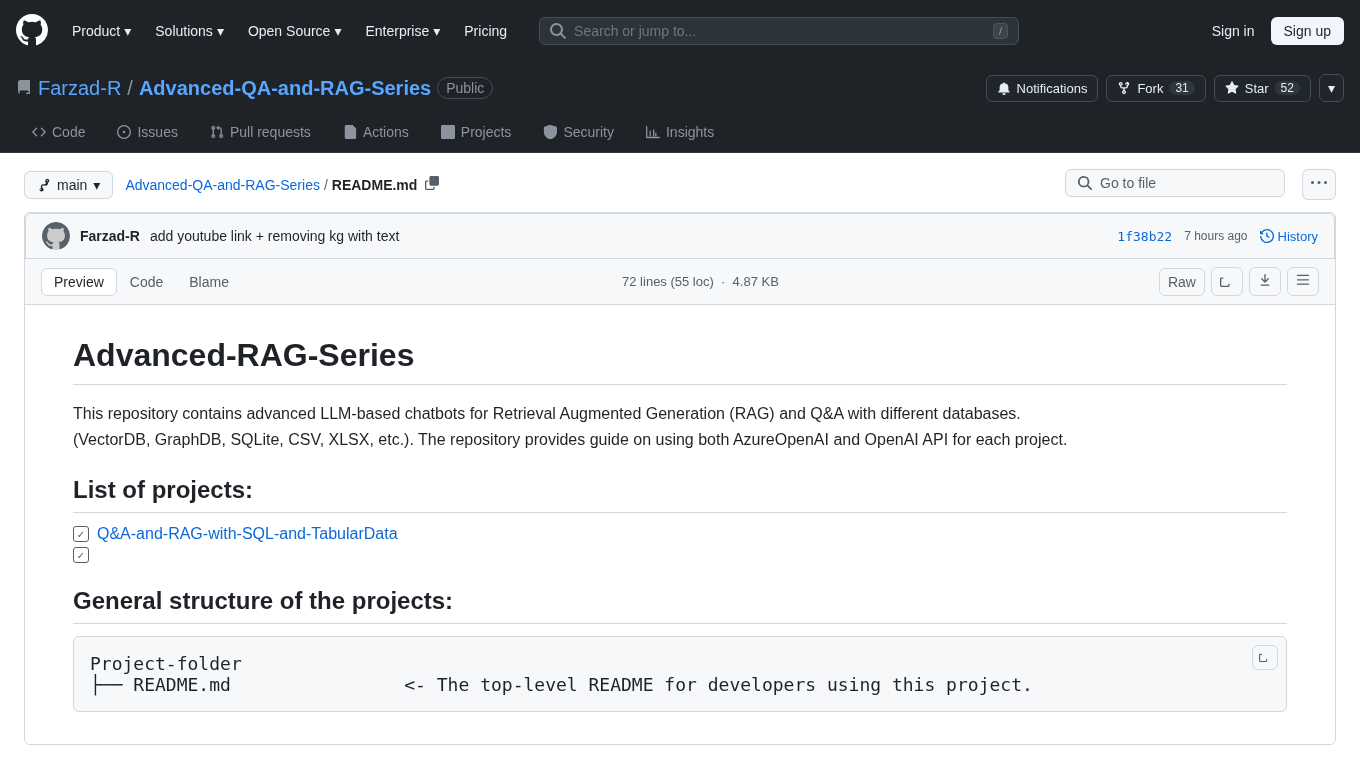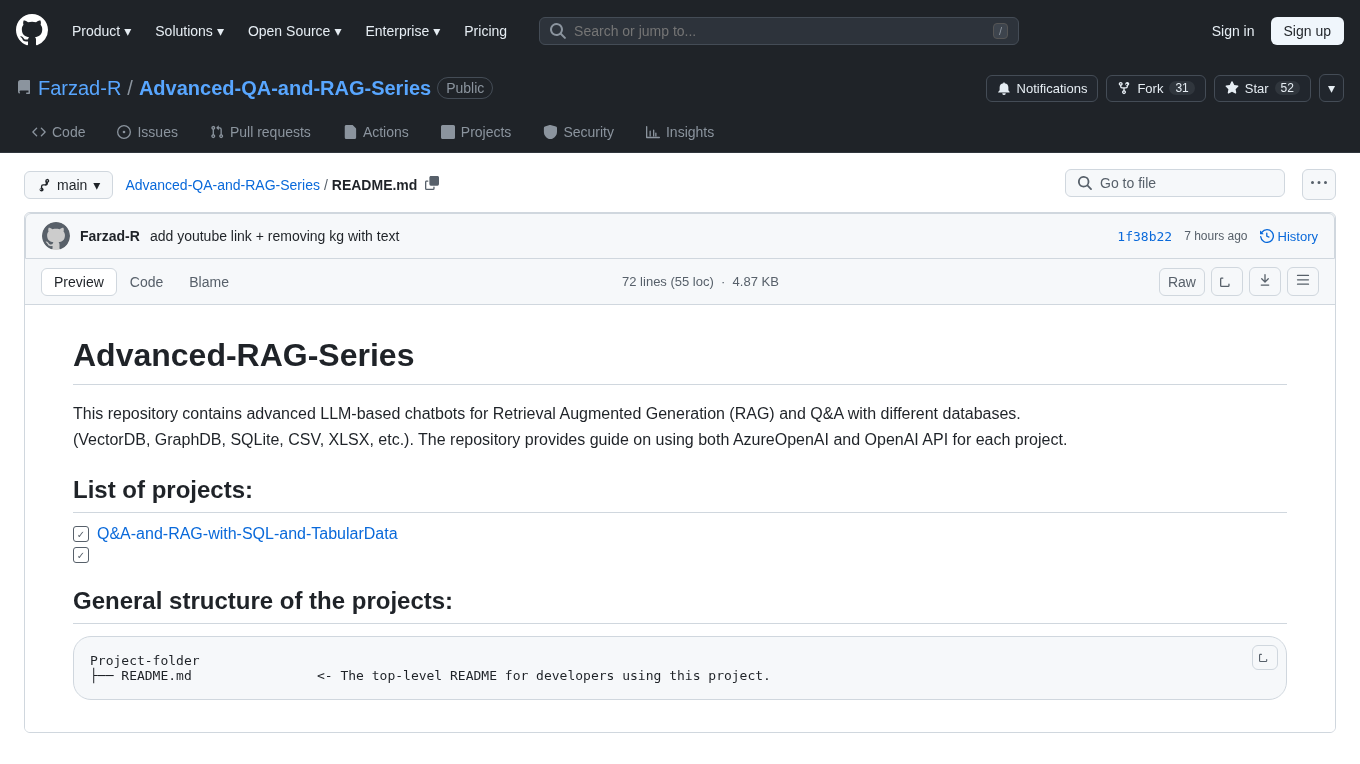--- a/index.html
+++ b/index.html
@@ -323,24 +323,24 @@
       width: 16px; height: 16px;
       border: 1px solid #57606a;
       border-radius: 3px;
       display: flex; align-items: center; justify-content: center;
       flex-shrink: 0;
       color: #57606a; font-size: 10px;
     }
     .code-block {
       background: #f6f8fa;
       border: 1px solid #d0d7de;
-      border-radius: 18px;
+      border-radius: 6px;
       padding: 16px;
       font-family: monospace;
-      font-size: 13px;
+      font-size: 18px;
       color: #1f2328;
       position: relative;
       margin-top: 12px;
     }
     .code-block-copy {
       position: absolute;
       top: 8px;
       right: 8px;
       background: #f6f8fa;
       border: 1px solid #d0d7de;

